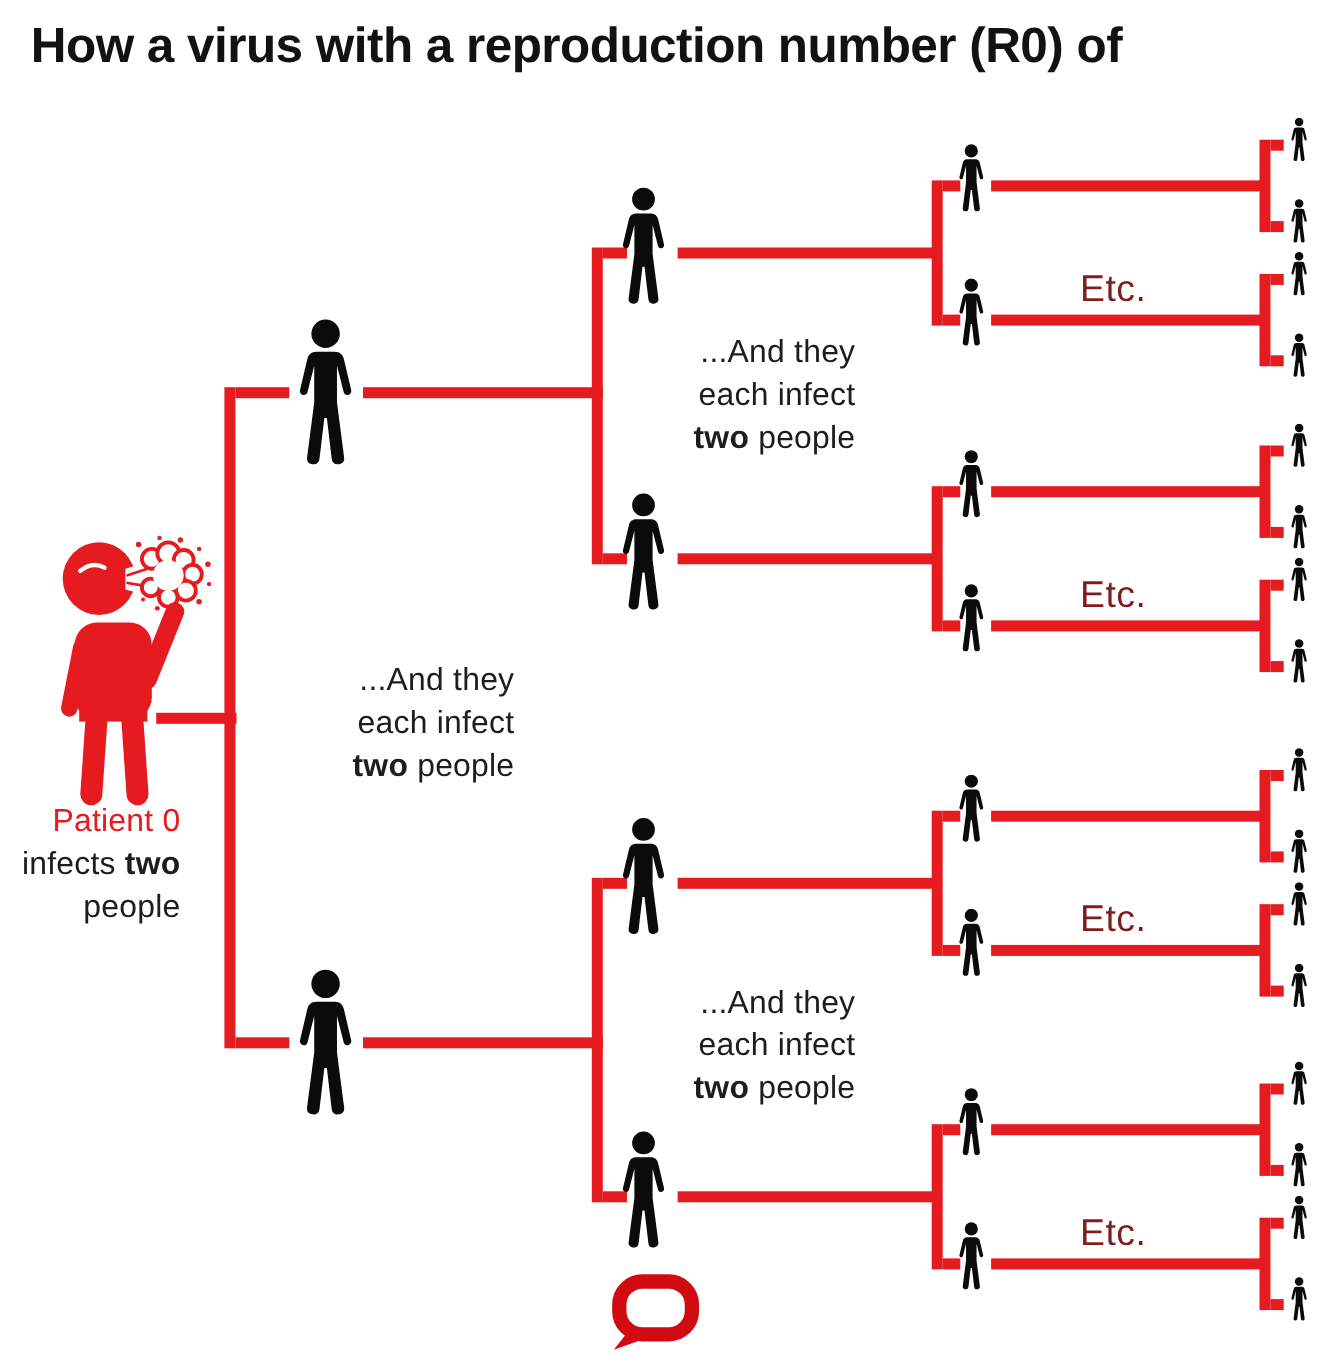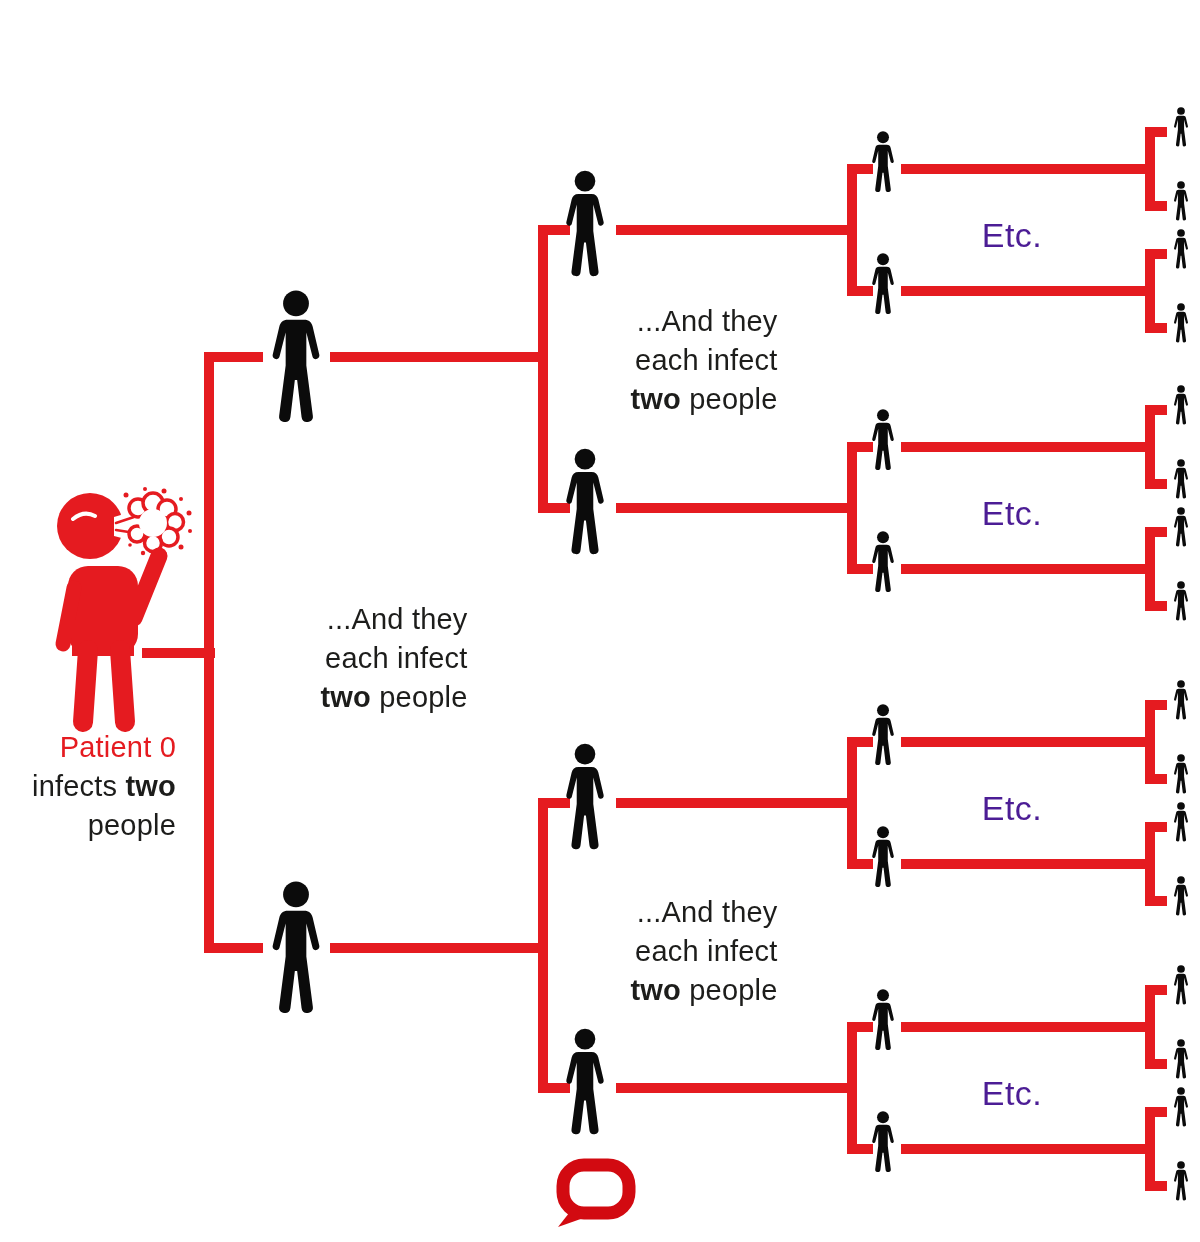--- a/index.html
+++ b/index.html
@@ -16,21 +16,21 @@
   .caption{
     position:absolute;transform:translate(-50%,-50%);
     text-align:right;font-size:29px;line-height:39px;
     color:#1d1d1b;letter-spacing:.2px;
   }
   .cl{white-space:nowrap;}
   .b{font-weight:700;}
   .red{color:#e51b20;}
   .etc{
     position:absolute;transform:translate(-50%,-50%);
-    font-size:34px;color:#4c1d95;white-space:nowrap;letter-spacing:.5px;
+    font-size:34px;color:#7f1d1d;white-space:nowrap;letter-spacing:.5px;margin-top:28px;
   }
 </style>
 </head>
 <body>
 
 <div class="canvas">
 
   <svg id="tree-svg" width="1200" height="1242" viewBox="0 0 1200 1242">
     <defs>
       <symbol id="person-shape" viewBox="0 0 60 140">
@@ -174,23 +174,24 @@
       <line x1="82" y1="158" x2="87" y2="230" stroke="#e51b20" stroke-width="20" stroke-linecap="round"></line>
     </g>
 
     <g transform="translate(556,1158)">
       <rect x="7" y="7" width="66" height="48" rx="21" fill="none" stroke="#d20a11" stroke-width="13"></rect>
       <polygon points="17,50 2,69 36,57" fill="#d20a11"></polygon>
     </g>
   </svg>
 
   <h1 class="title">
+    <div>How a virus with a reproduction number (R0) of</div>
   </h1>
 
-  <div class="caption" style="left:104px;top:786px">
+  <div class="caption" style="left:92px;top:786px">
     <div class="cl red">Patient 0</div>
     <div class="cl"><span>infects </span><span class="b">two</span></div>
     <div class="cl">people</div>
   </div>
 
   <div class="caption" style="left:394px;top:658px">
     <div class="cl">...And they</div>
     <div class="cl">each infect</div>
     <div class="cl"><span class="b">two</span><span> people</span></div>
   </div>

